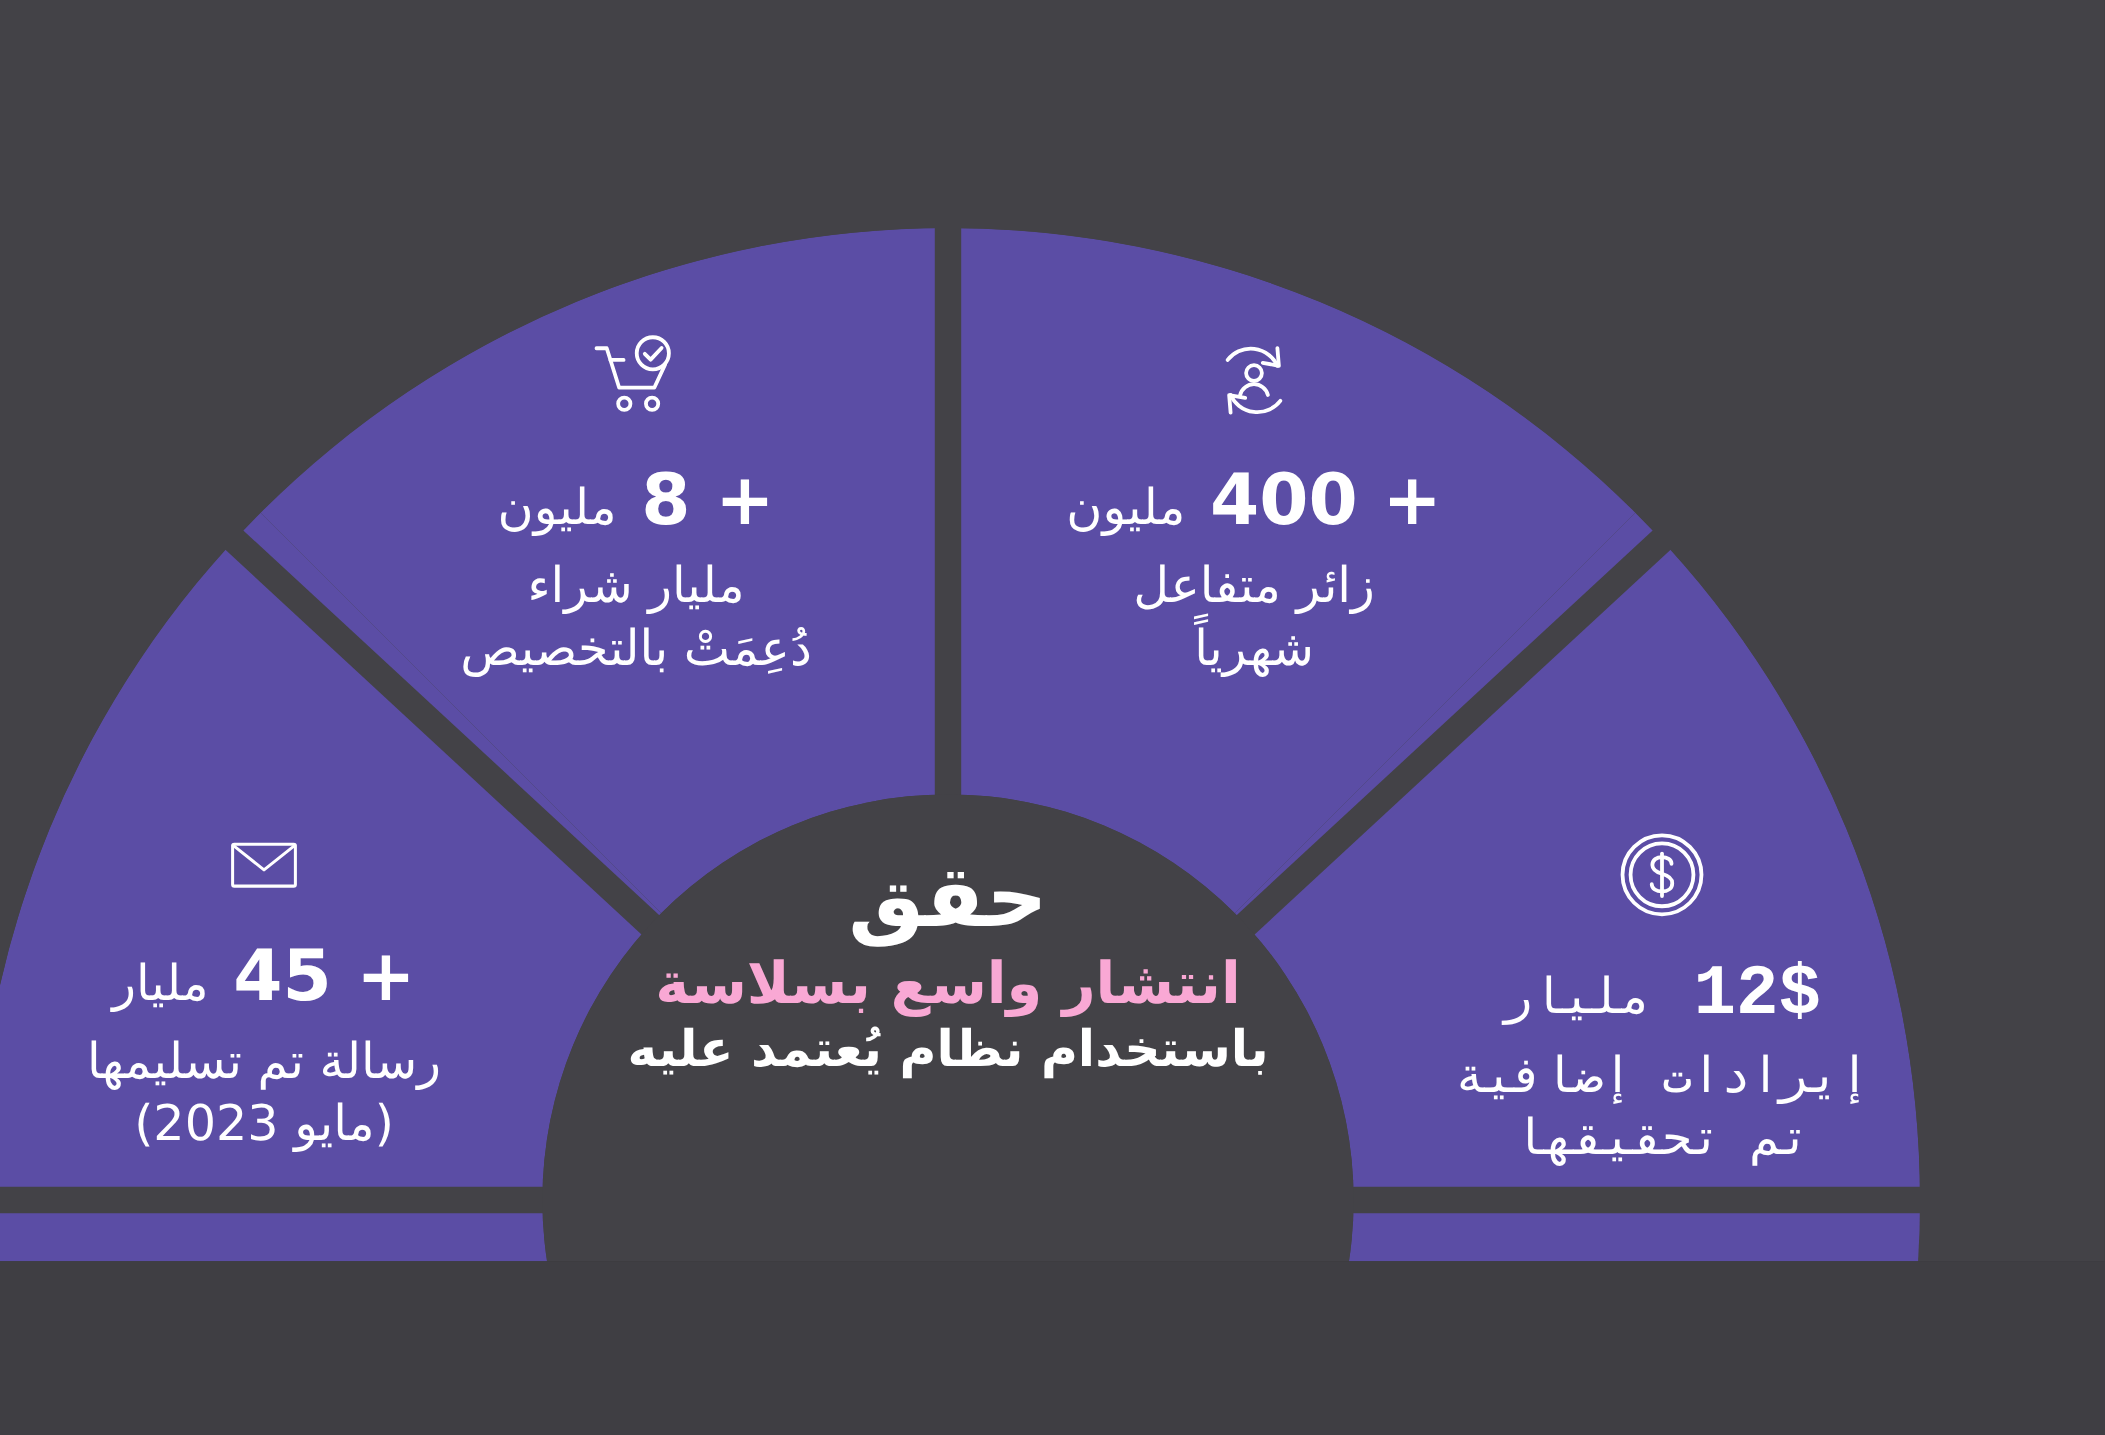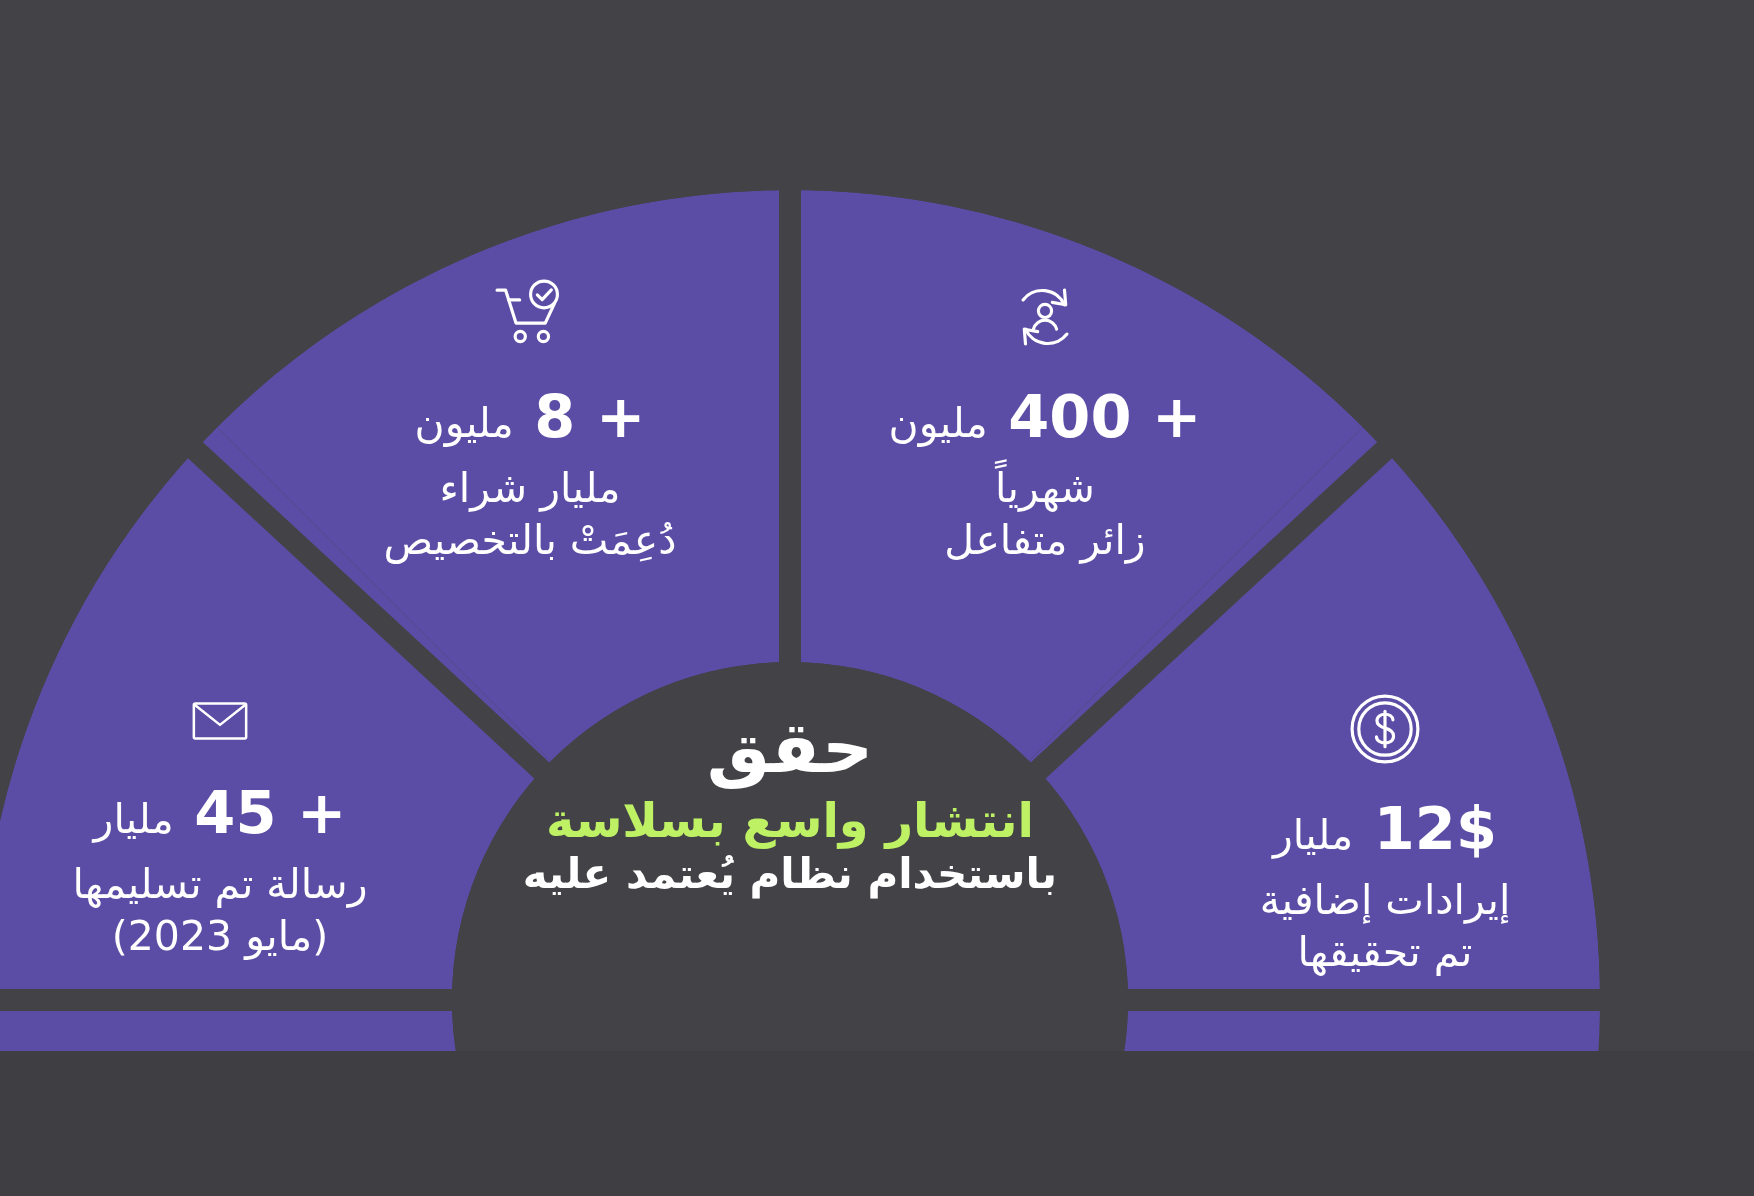--- a/index.html
+++ b/index.html
@@ -55,42 +55,42 @@
   .seg-label {
     font-size: 41px;
     font-weight: 400;
     line-height: 1.28;
   }
 
   
   #seg-text-purchases { left: 330px;  top: 278px; width: 400px; }
   #seg-text-visitors  { left: 845px;  top: 278px; width: 400px; }
   #seg-text-messages  { left: 20px;   top: 690px; width: 400px; }
-  #seg-text-revenue   { left: 1185px; top: 690px; width: 400px; }
+  #seg-text-revenue   { left: 1185px; top: 690px; width: 400px; font-family: Liberation Mono, monospace; }
 
   
   #center-text {
     position: absolute;
     left: 455px;
     top: 708px;
     width: 670px;
     text-align: center;
     direction: rtl;
     color: #ffffff;
   }
   #center-line1 {
     font-size: 71px;
     font-weight: 700;
     line-height: 1.12;
     letter-spacing: -0.5px;
   }
   #center-line2 {
     font-size: 48px;
     font-weight: 700;
-    color: #bef264;
+    color: #f9a8d4;
     line-height: 1.2;
     margin-top: 4px;
   }
   #center-line3 {
     font-size: 42px;
     font-weight: 700;
     line-height: 1.2;
     margin-top: 0;
   }
 </style>
@@ -156,22 +156,22 @@
       <path d="M48 10 l1 12 l-11 -2"></path>
       <path d="M16 54 l-1 -12 l11 2"></path>
       <circle cx="32" cy="27" r="5.4"></circle>
       <path d="M22.5 42 a9.8 9.8 0 0 1 19 0"></path>
     </svg>
     <div class="seg-value">
       <span>+ 400</span>
       <span class="unit">مليون</span>
     </div>
     <div class="seg-label">
+      <div>زائر متفاعل</div>
       <div>شهرياً</div>
-      <div>زائر متفاعل</div>
     </div>
   </div>
 
   <div class="seg-text" id="seg-text-messages">
     <svg class="seg-icon" viewBox="0 0 64 64" fill="none" stroke="#ffffff" stroke-width="2.6" stroke-linecap="round" stroke-linejoin="round" style="height:62px">
       <rect x="5" y="14" width="54" height="36" rx="1.5"></rect>
       <path d="M5.5 15 L32 36 L58.5 15"></path>
     </svg>
     <div class="seg-value">
       <span>+ 45</span>

